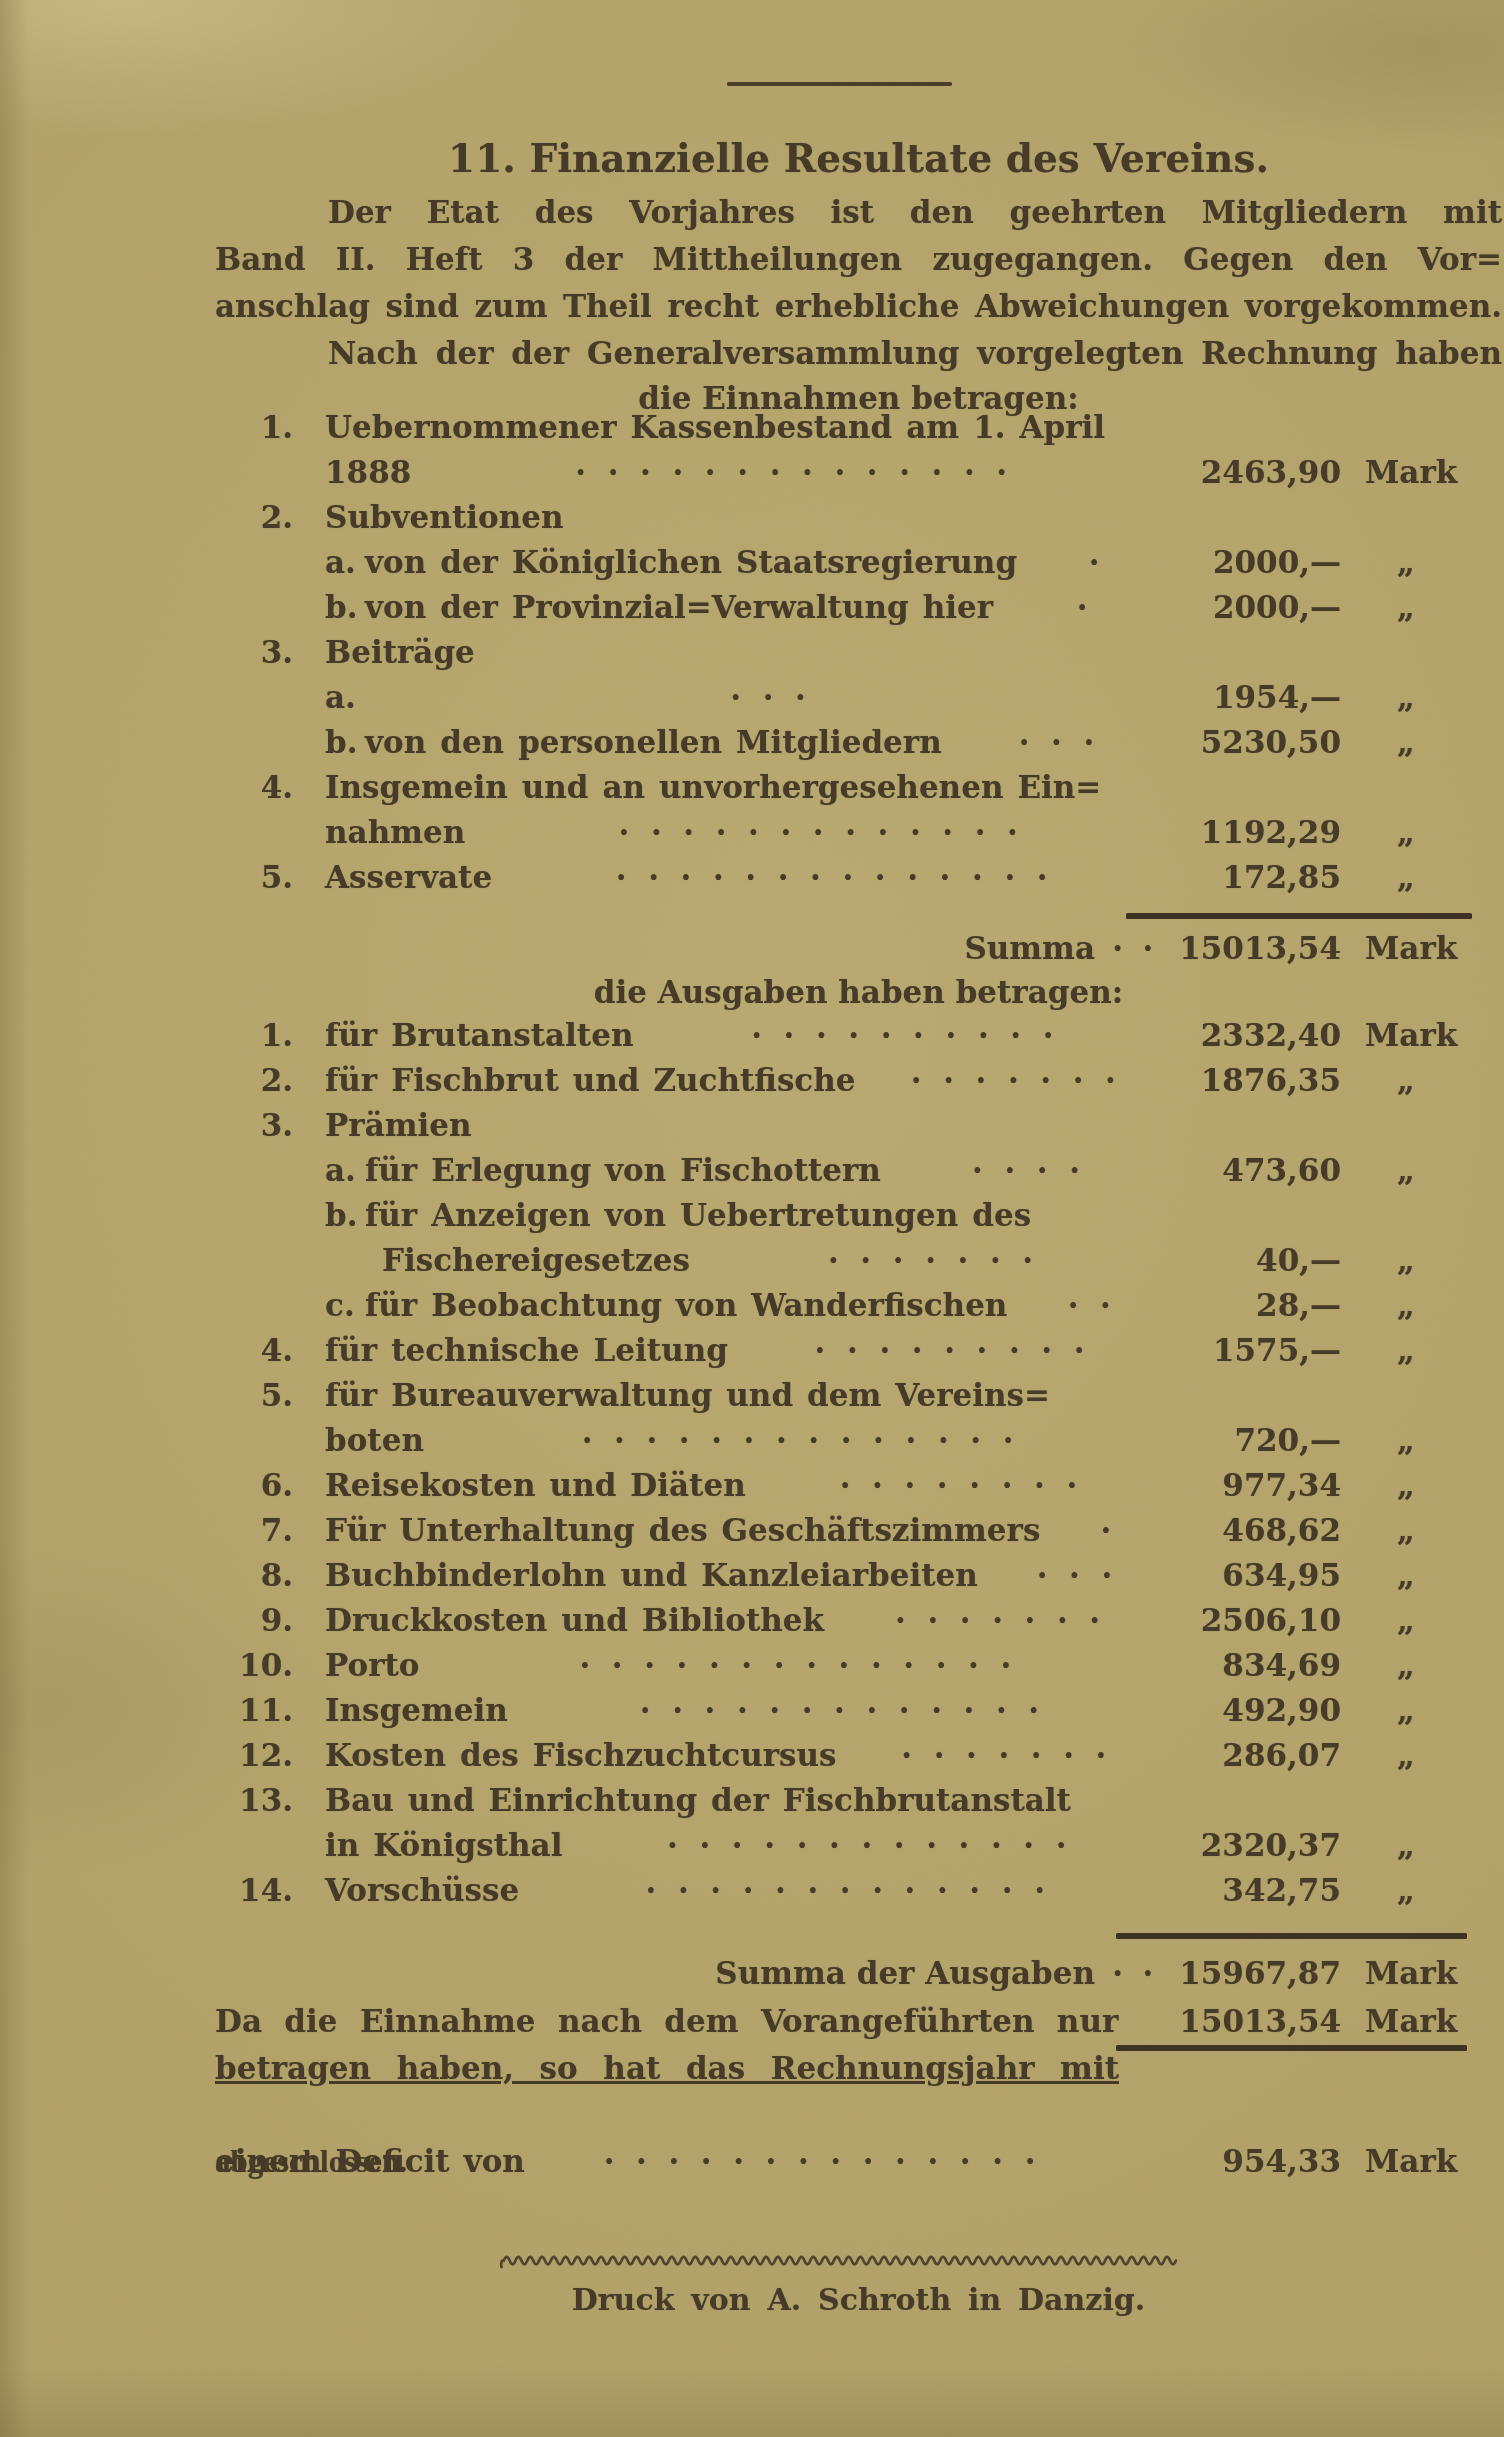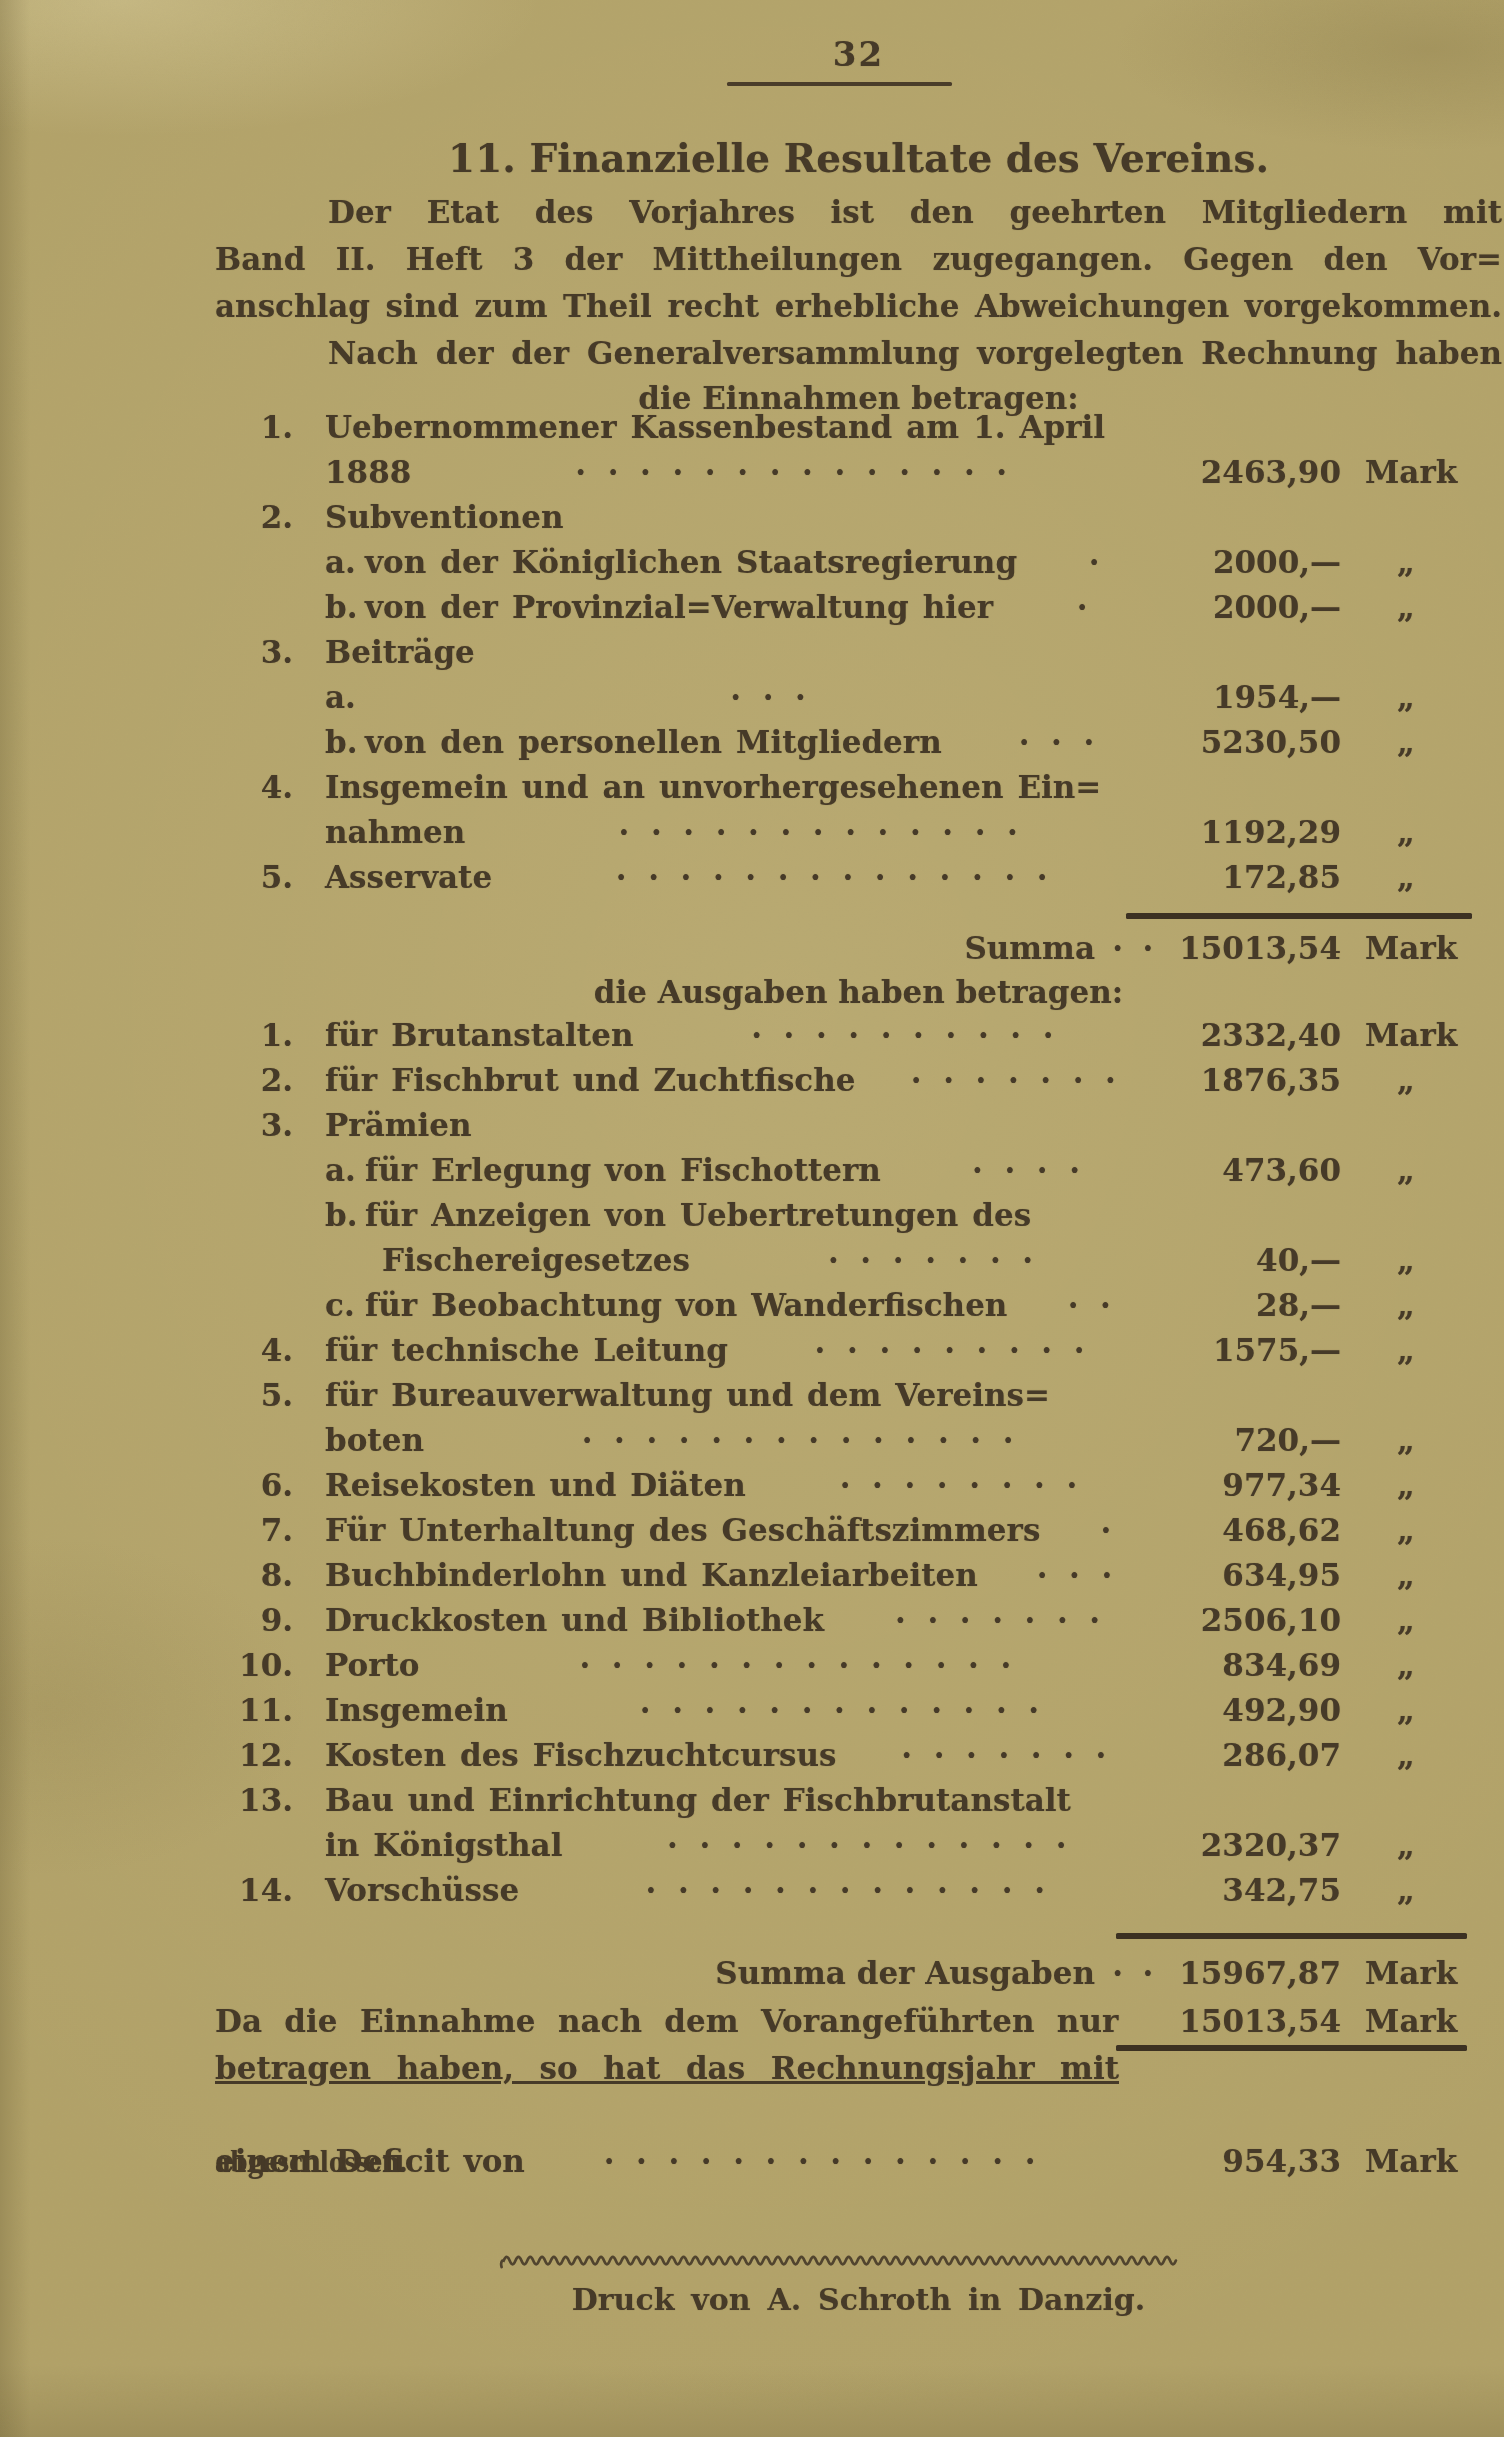--- a/index.html
+++ b/index.html
@@ -81,21 +81,20 @@
 <div class="page">
 
   <svg class="grain" width="1505" height="2438" viewBox="0 0 2805 4545">
     <filter id="g">
       <feTurbulence type="fractalNoise" baseFrequency="0.8" numOctaves="2"></feTurbulence>
       <feColorMatrix type="matrix" values="0 0 0 0 0.36  0 0 0 0 0.31  0 0 0 0 0.17  0 0 0 0.5 0"></feColorMatrix>
     </filter>
     <rect width="100%" height="100%" filter="url(#g)" opacity="0.18"></rect>
   </svg>
 
-  <div class="centered pageno">32</div>
   <div class="pageno-rule"></div>
 
   <div class="centered title">11. Finanzielle Resultate des Vereins.</div>
 
   <div class="intro">
     <div class="jline indent">Der Etat des Vorjahres ist den geehrten Mitgliedern mit</div>
     <div class="jline">Band II. Heft 3 der Mittheilungen zugegangen.  Gegen den Vor=</div>
     <div class="jline">anschlag sind zum Theil recht erhebliche Abweichungen vorgekommen.</div>
     <div class="jline indent">Nach der der Generalversammlung vorgelegten Rechnung haben</div>
   </div>

